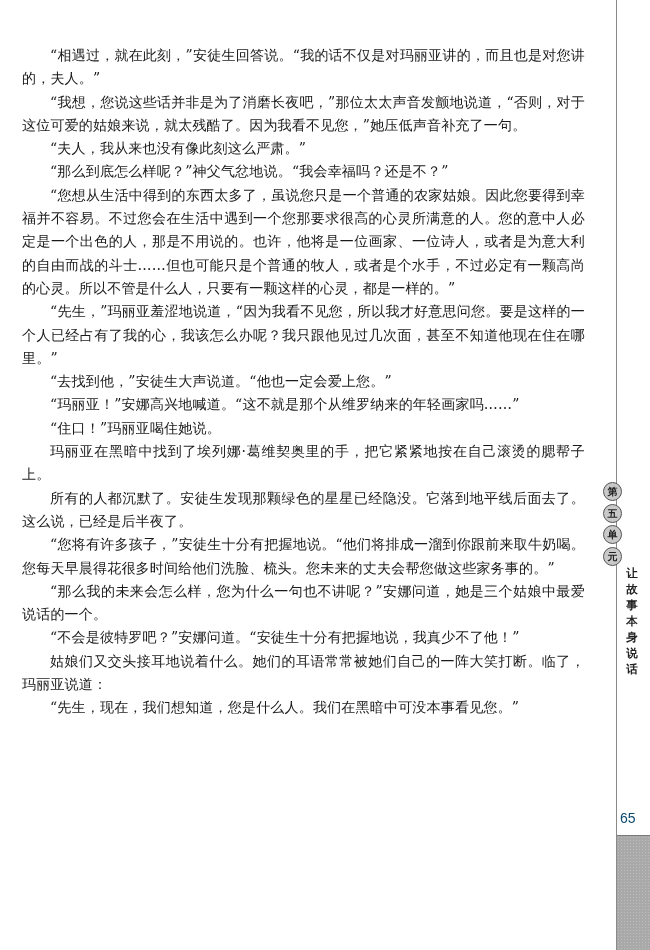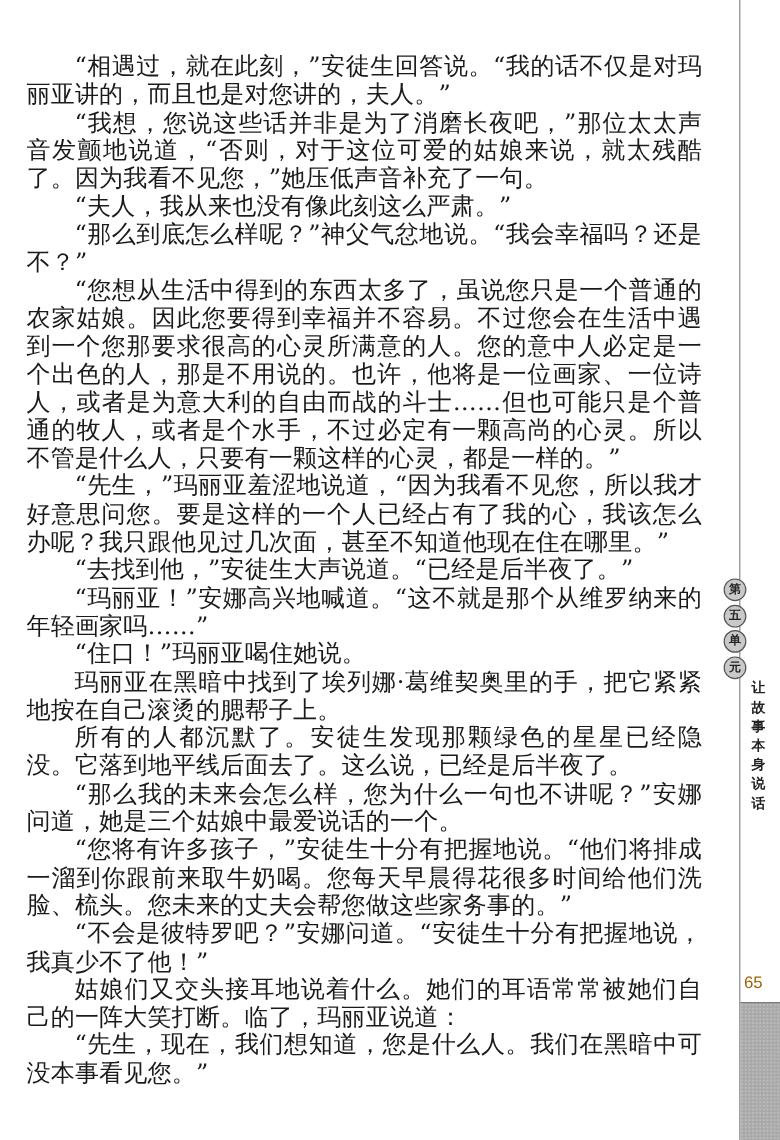--- a/index.html
+++ b/index.html
@@ -3,21 +3,21 @@
 <meta charset="utf-8">
 <style>
   html, body { margin: 0; padding: 0; }
   body {
     width: 650px; height: 950px; position: relative; overflow: hidden;
     background: #ffffff; color: #1a1a1a;
     font-family: "DejaVu Serif", "Liberation Serif", serif;
   }
   .text-block {
     position: absolute; left: 22px; top: 44px; width: 563px;
-    font-size: 20px; line-height: 23.3px; letter-spacing: 0.2px;
+    font-size: 14px; line-height: 23.3px; letter-spacing: 0.2px;
   }
   .para { margin: 0; text-indent: 2em; text-align: justify; }
   .margin-line {
     position: absolute; left: 616px; top: 0; width: 1px; height: 950px;
     background: #8a8a8a;
   }
   .unit-badges {
     position: absolute; left: 603px; top: 482px; width: 20px;
   }
   .badge {
@@ -28,47 +28,47 @@
     box-sizing: content-box;
   }
   .chapter-title {
     position: absolute; left: 625px; top: 565px; width: 14px;
     font-size: 11.5px; line-height: 16px; font-weight: bold; color: #222;
     text-align: center;
   }
   .chapter-title span { display: block; }
   .page-number {
     position: absolute; left: 620px; top: 810px;
-    font-family: "Liberation Sans", sans-serif; font-size: 14px; color: #a16207;
+    font-family: "Liberation Sans", sans-serif; font-size: 14px; color: #0c4a6e;
   }
   .page-tab {
     position: absolute; left: 617px; top: 835px; width: 33px; height: 115px;
     background: #a9a9a9;
     background-image: radial-gradient(#bdbdbd 0.6px, transparent 0.8px);
     background-size: 3px 3px;
     border-top: 1px solid #7a7a7a;
   }
 </style>
 </head>
 <body>
 
 <div class="text-block">
   <p class="para">“相遇过，就在此刻，”安徒生回答说。“我的话不仅是对玛丽亚讲的，而且也是对您讲的，夫人。”</p>
   <p class="para">“我想，您说这些话并非是为了消磨长夜吧，”那位太太声音发颤地说道，“否则，对于这位可爱的姑娘来说，就太残酷了。因为我看不见您，”她压低声音补充了一句。</p>
   <p class="para">“夫人，我从来也没有像此刻这么严肃。”</p>
   <p class="para">“那么到底怎么样呢？”神父气忿地说。“我会幸福吗？还是不？”</p>
   <p class="para">“您想从生活中得到的东西太多了，虽说您只是一个普通的农家姑娘。因此您要得到幸福并不容易。不过您会在生活中遇到一个您那要求很高的心灵所满意的人。您的意中人必定是一个出色的人，那是不用说的。也许，他将是一位画家、一位诗人，或者是为意大利的自由而战的斗士……但也可能只是个普通的牧人，或者是个水手，不过必定有一颗高尚的心灵。所以不管是什么人，只要有一颗这样的心灵，都是一样的。”</p>
   <p class="para">“先生，”玛丽亚羞涩地说道，“因为我看不见您，所以我才好意思问您。要是这样的一个人已经占有了我的心，我该怎么办呢？我只跟他见过几次面，甚至不知道他现在住在哪里。”</p>
-  <p class="para">“去找到他，”安徒生大声说道。“已经是后半夜了。”</p>
+  <p class="para">“去找到他，”安徒生大声说道。“他也一定会爱上您。”</p>
   <p class="para">“玛丽亚！”安娜高兴地喊道。“这不就是那个从维罗纳来的年轻画家吗……”</p>
   <p class="para">“住口！”玛丽亚喝住她说。</p>
   <p class="para">玛丽亚在黑暗中找到了埃列娜·葛维契奥里的手，把它紧紧地按在自己滚烫的腮帮子上。</p>
   <p class="para">所有的人都沉默了。安徒生发现那颗绿色的星星已经隐没。它落到地平线后面去了。这么说，已经是后半夜了。</p>
+  <p class="para">“您将有许多孩子，”安徒生十分有把握地说。“他们将排成一溜到你跟前来取牛奶喝。您每天早晨得花很多时间给他们洗脸、梳头。您未来的丈夫会帮您做这些家务事的。”</p>
   <p class="para">“那么我的未来会怎么样，您为什么一句也不讲呢？”安娜问道，她是三个姑娘中最爱说话的一个。</p>
-  <p class="para">“您将有许多孩子，”安徒生十分有把握地说。“他们将排成一溜到你跟前来取牛奶喝。您每天早晨得花很多时间给他们洗脸、梳头。您未来的丈夫会帮您做这些家务事的。”</p>
   <p class="para">“不会是彼特罗吧？”安娜问道。“安徒生十分有把握地说，我真少不了他！”</p>
   <p class="para">姑娘们又交头接耳地说着什么。她们的耳语常常被她们自己的一阵大笑打断。临了，玛丽亚说道：</p>
   <p class="para">“先生，现在，我们想知道，您是什么人。我们在黑暗中可没本事看见您。”</p>
 </div>
 
 <div class="margin-line"></div>
 
 <div class="unit-badges">
   <div class="badge">第</div>
   <div class="badge">五</div>

